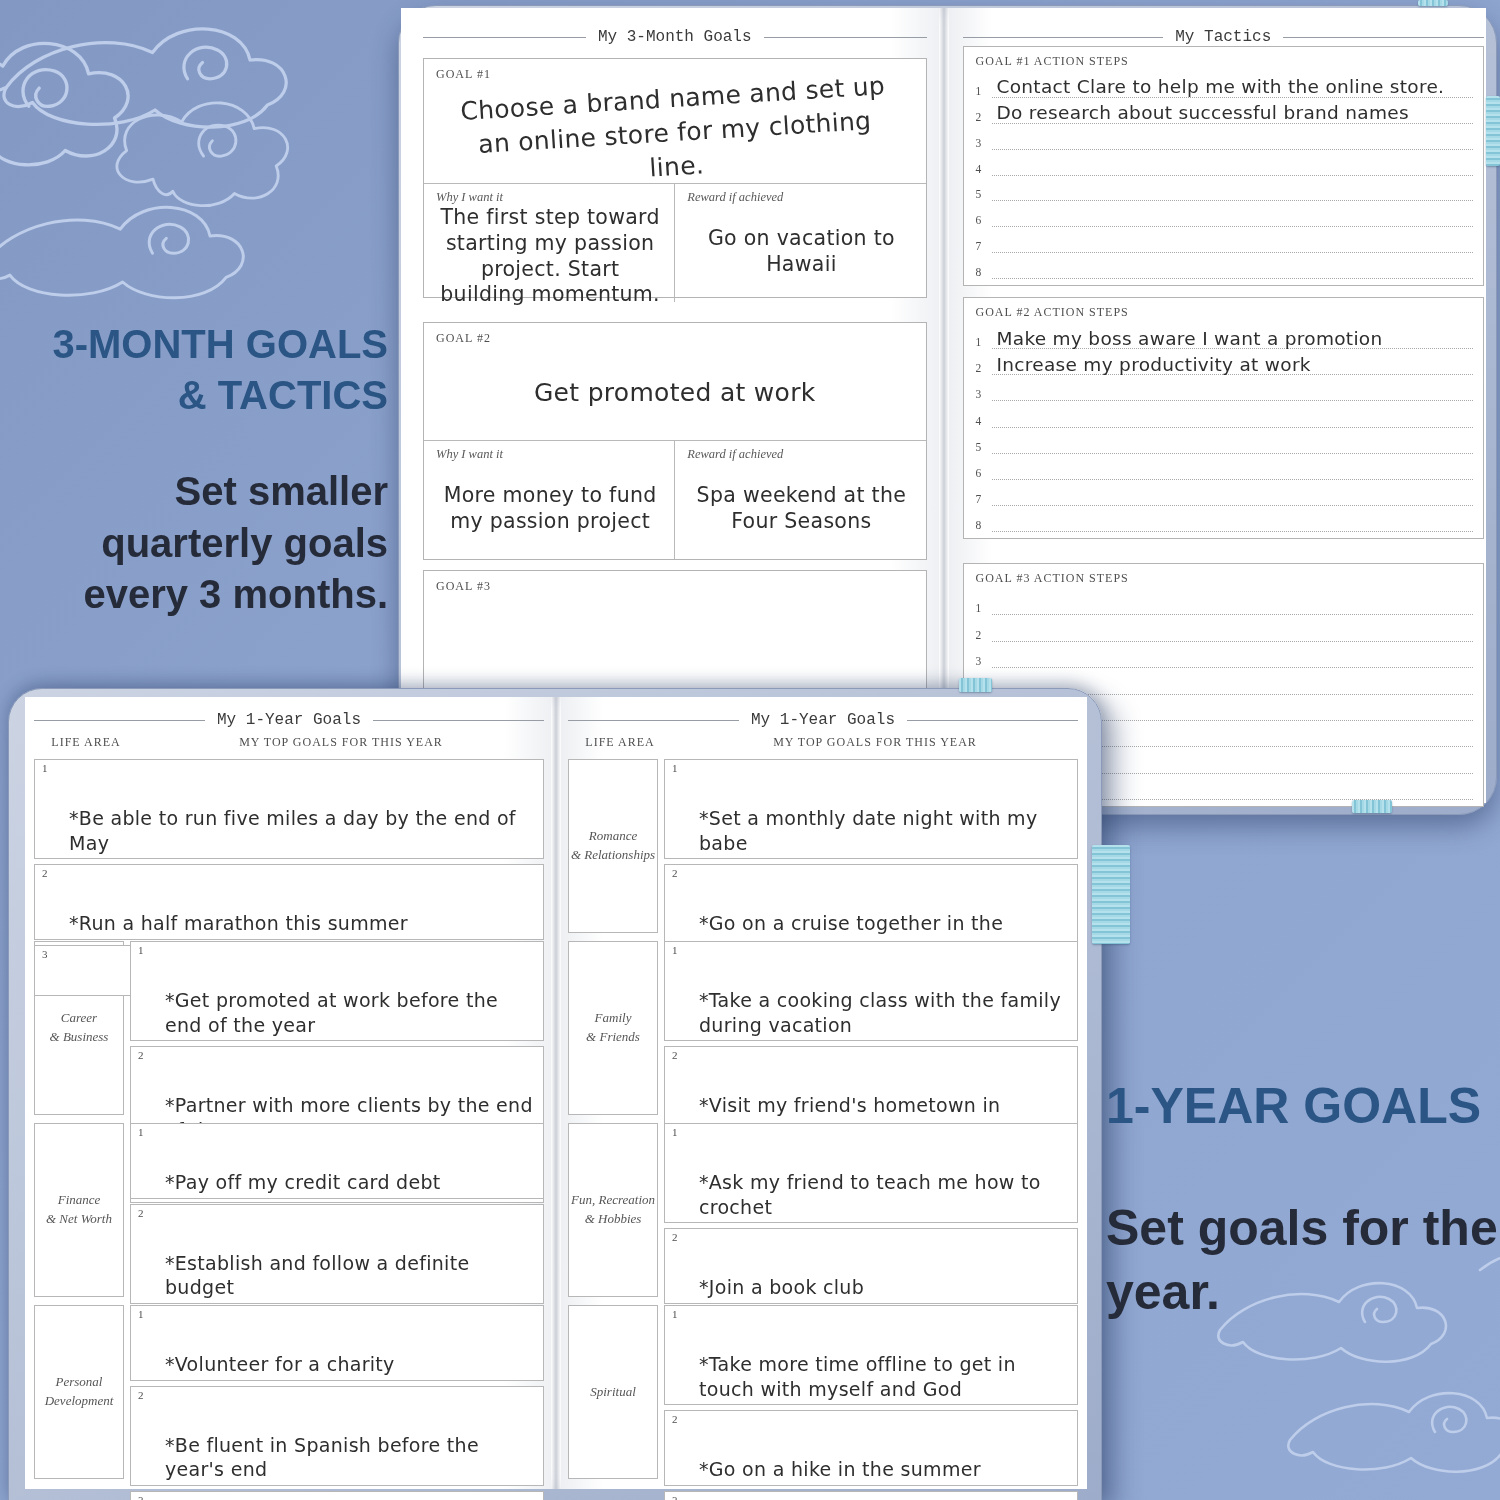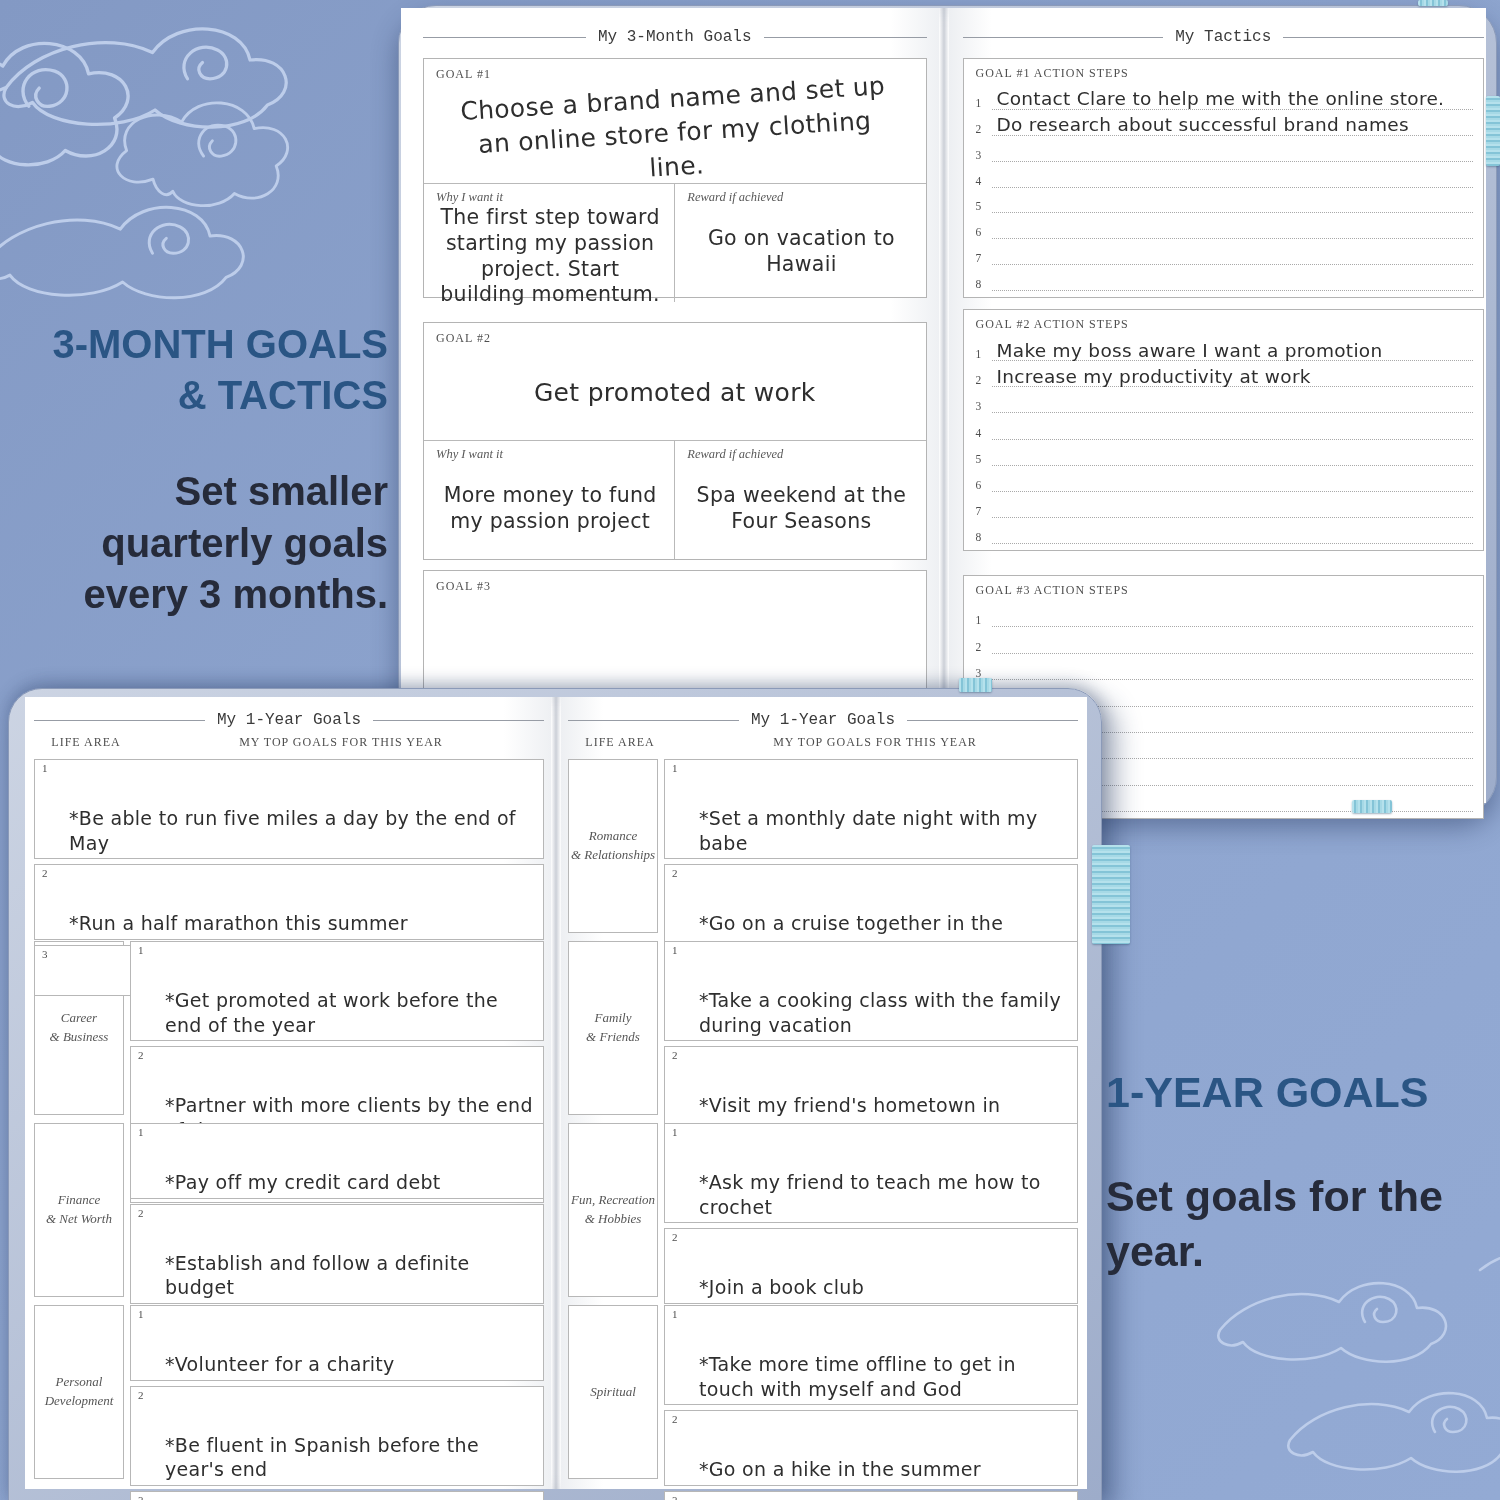--- a/index.html
+++ b/index.html
@@ -65,21 +65,21 @@
   .lifegoals{flex:1;display:flex;flex-direction:column;gap:5px;}
   .gslot{flex:1;border:1px solid #b7b7b7;position:relative;display:flex;align-items:center;
     padding:3px 8px 3px 34px;background:#fff;}
   .gnum{position:absolute;top:2px;left:7px;font-family:"Liberation Serif",serif;font-size:11px;color:#4e4e4e;}
   .ghand{font-size:19px;line-height:1.3;margin-top:43px;}
   
   .mk{position:absolute;font-weight:700;white-space:pre-line;z-index:1;}
   .mk .mh{line-height:1.28;}
   .mk .mb{line-height:1.28;}
   .mk-left{top:274px;right:1112px;text-align:right;font-size:40px;}
-  .mk-right{left:1106px;top:1016px;font-size:43px;z-index:5;}
+  .mk-right{left:1106px;top:1016px;font-size:50px;z-index:5;}
   
   .band{position:absolute;border-radius:2px;box-shadow:0 1px 2px rgba(45,80,110,.45);}
   .ribs-h{background:repeating-linear-gradient(to bottom,#b5e1ec 0 2px,#84c4d7 2px 4px,#a6d9e6 4px 6px);}
   .ribs-v{background:repeating-linear-gradient(to right,#b5e1ec 0 2px,#84c4d7 2px 4px,#a6d9e6 4px 6px);}
   .bandA{left:1486px;top:96px;width:14px;height:70px;z-index:3;}
   .bandB{left:1352px;top:800px;width:40px;height:13px;z-index:3;}
   .bandC{left:1092px;top:845px;width:38px;height:99px;z-index:6;}
   .bandD{left:959px;top:678px;width:33px;height:14px;z-index:6;}
   .bandE{left:1418px;top:0;width:30px;height:6px;z-index:3;}
 </style>
@@ -184,21 +184,21 @@
       <div class="spine"></div>
 
       <div class="page pright">
         <div class="inner tm-right">
           <div class="title-row">
             <div class="rule"></div>
             <span class="ptitle">My Tactics</span>
             <div class="rule"></div>
           </div>
 
-          <div class="sbox" style="height:232px;margin-top:12px">
+          <div class="sbox" style="height:232px;">
             <span class="glab seriflab">GOAL #1 ACTION STEPS</span>
             <div class="steps">
               <div class="step">
                   <span class="snum">1</span>
                   <span class="stxt hand">Contact Clare to help me with the online store.</span>
                 </div>
               <div class="step">
                   <span class="snum">2</span>
                   <span class="stxt hand">Do research about successful brand names</span>
                 </div>

